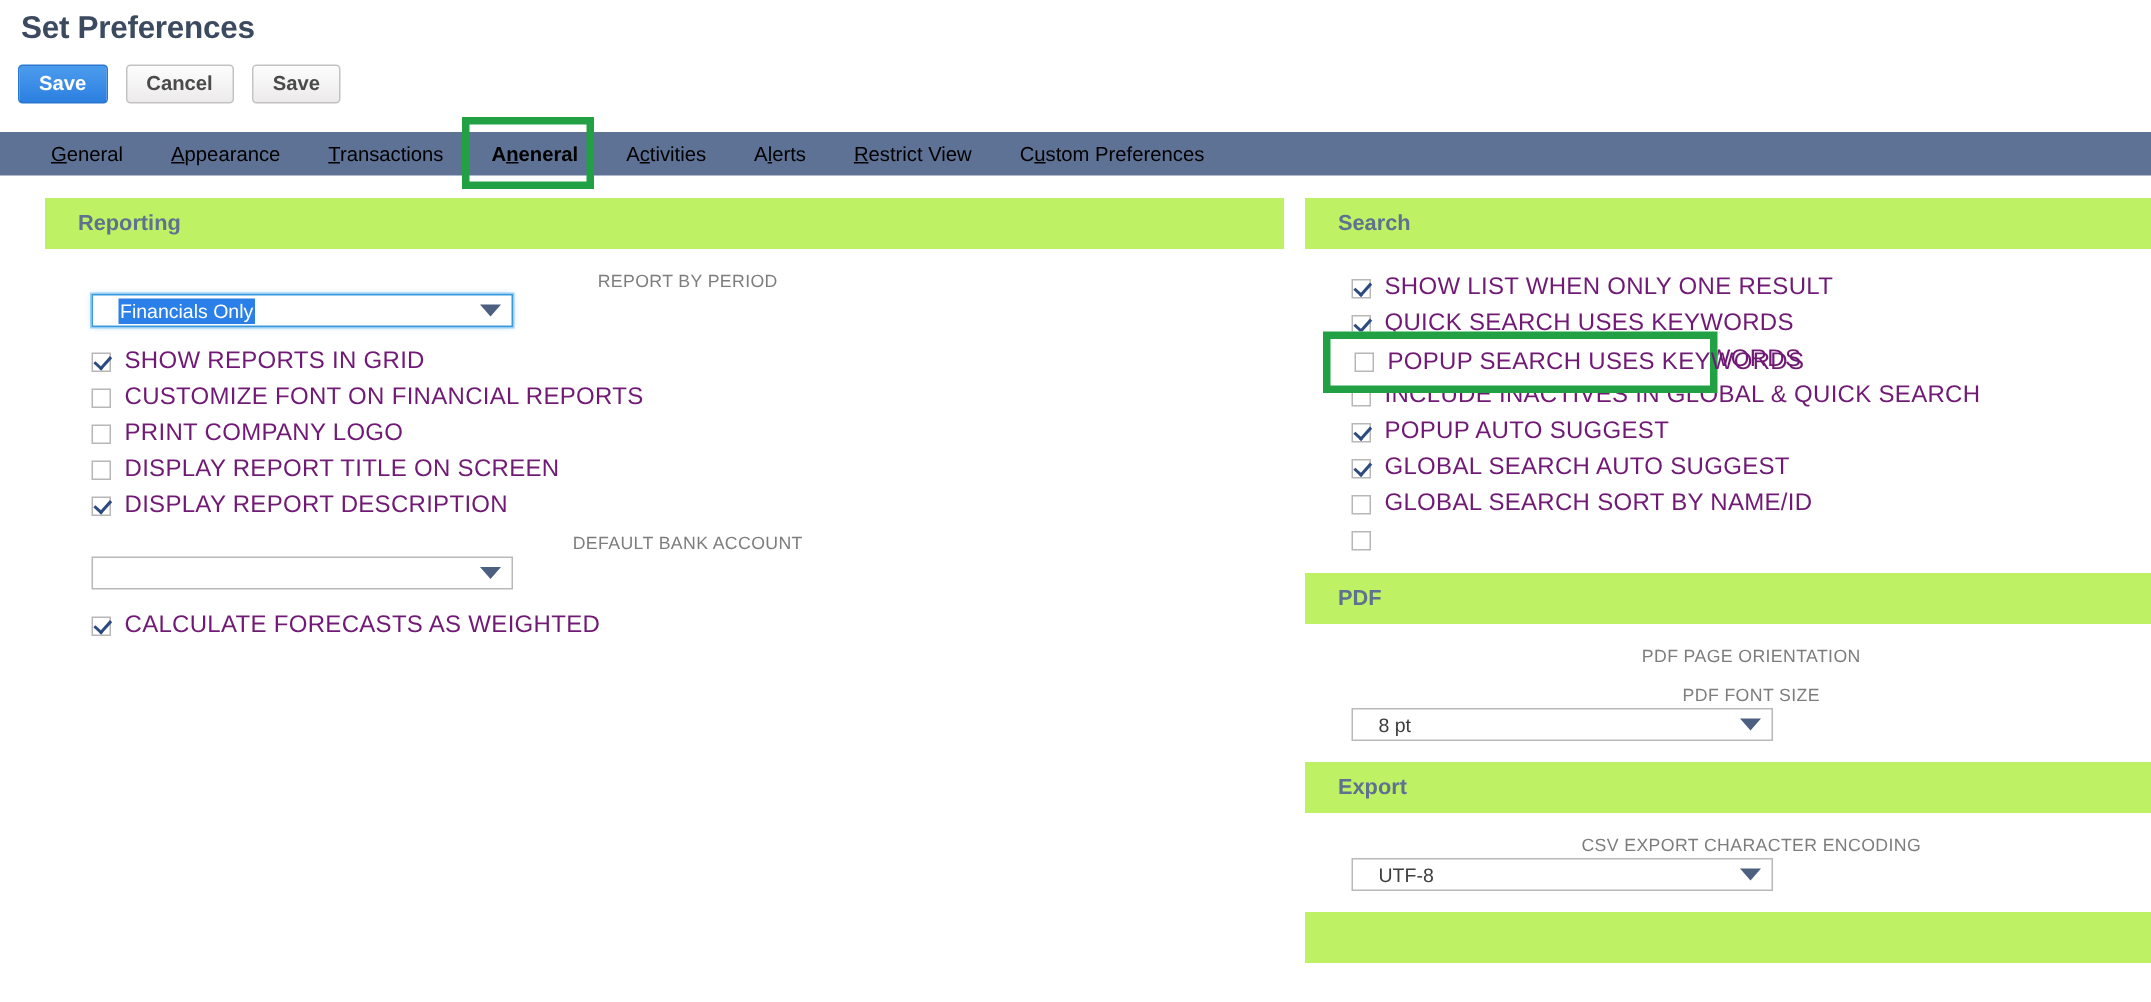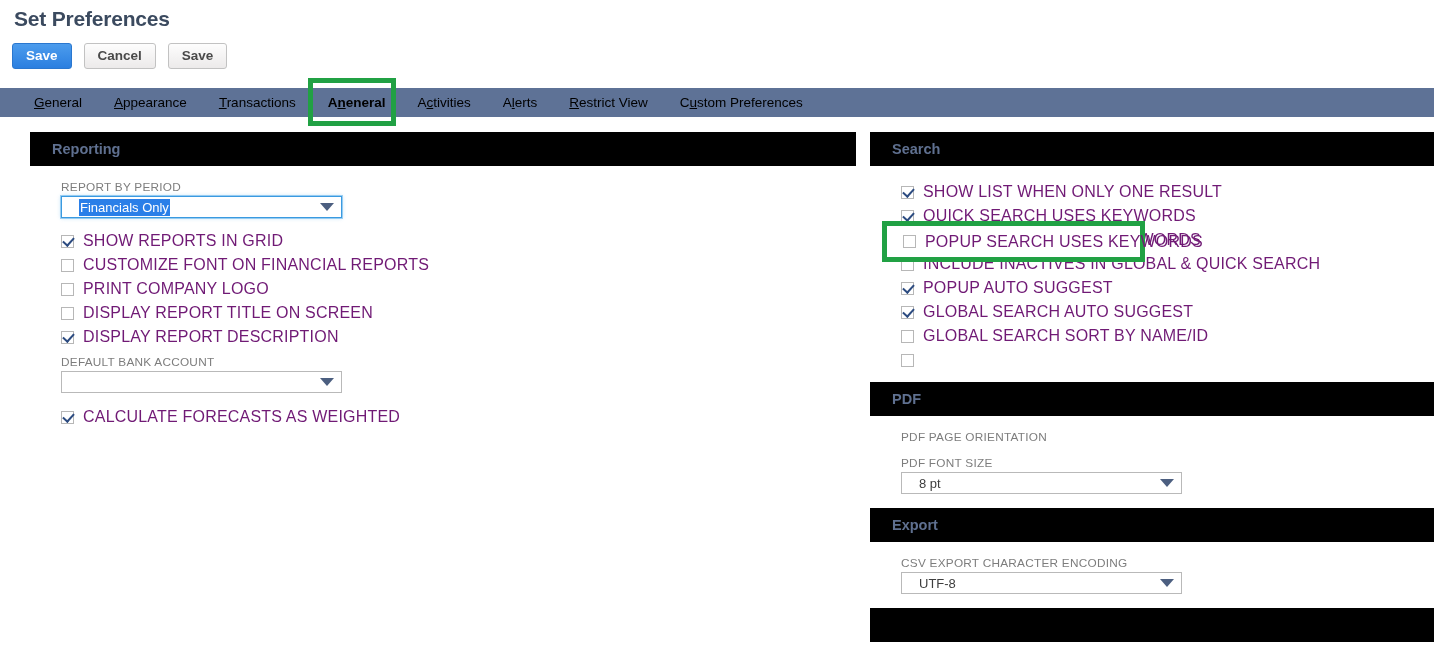--- a/index.html
+++ b/index.html
@@ -3,21 +3,21 @@
 <meta charset="utf-8">
 <style>
   * { box-sizing: border-box; }
   html, body {
     margin: 0; padding: 0;
     width: 1434px; height: 668px;
     background: #ffffff;
     font-family: "Liberation Sans", sans-serif;
     overflow: hidden;
   }
-  .page { position: relative; width: 1434px; height: 668px; background: #fff; }
+  .page { position: relative; width: 1434px; height: 668px; background: #fff; text-align: center; }
 
   
   .page-title {
     position: absolute; left: 14px; top: 7px;
     font-size: 21px; font-weight: bold; color: #3b4a5f;
     letter-spacing: -0.2px;
   }
 
   
   .btn-row { position: absolute; left: 12px; top: 43px; display: flex; gap: 12px; }
@@ -53,21 +53,21 @@
   }
   .tab.active { font-weight: bold; position: relative; }
   .tab u { text-decoration: underline; text-underline-offset: 1px; }
 
   
   .panel { position: absolute; }
   .panel-left  { left: 30px;  top: 132px; width: 826px; }
   .panel-right { left: 870px; top: 132px; width: 564px; }
 
   .sec-head {
-    background: #000000; height: 34px;
+    background: #bef264; height: 34px;
     display: flex; align-items: center;
     padding-left: 22px;
     font-size: 14.5px; font-weight: bold; color: #5f7090;
   }
   .sec-body { background: #ffffff; padding: 14px 0 10px 0; }
 
   
   .fld { padding-left: 31px; margin-bottom: 4px; }
   .fld-label {
     font-size: 11.8px; color: #7d7d7d;

